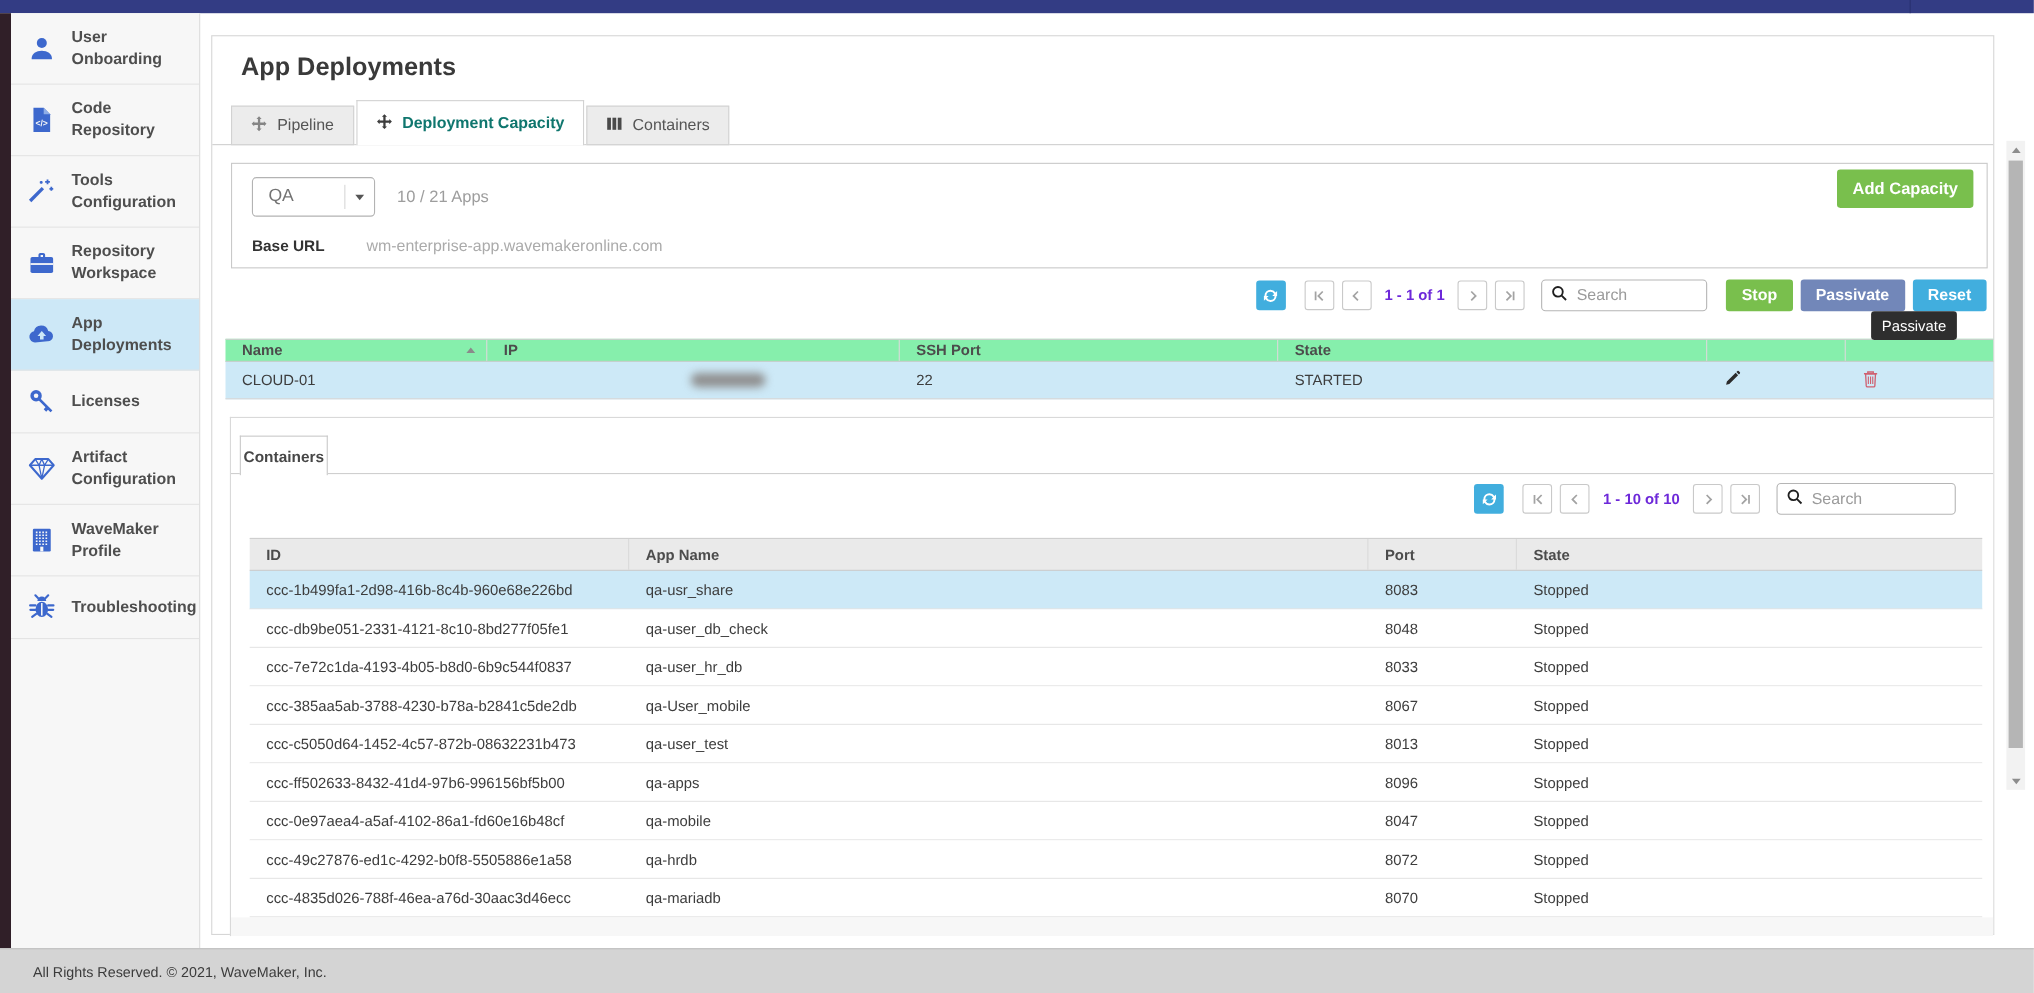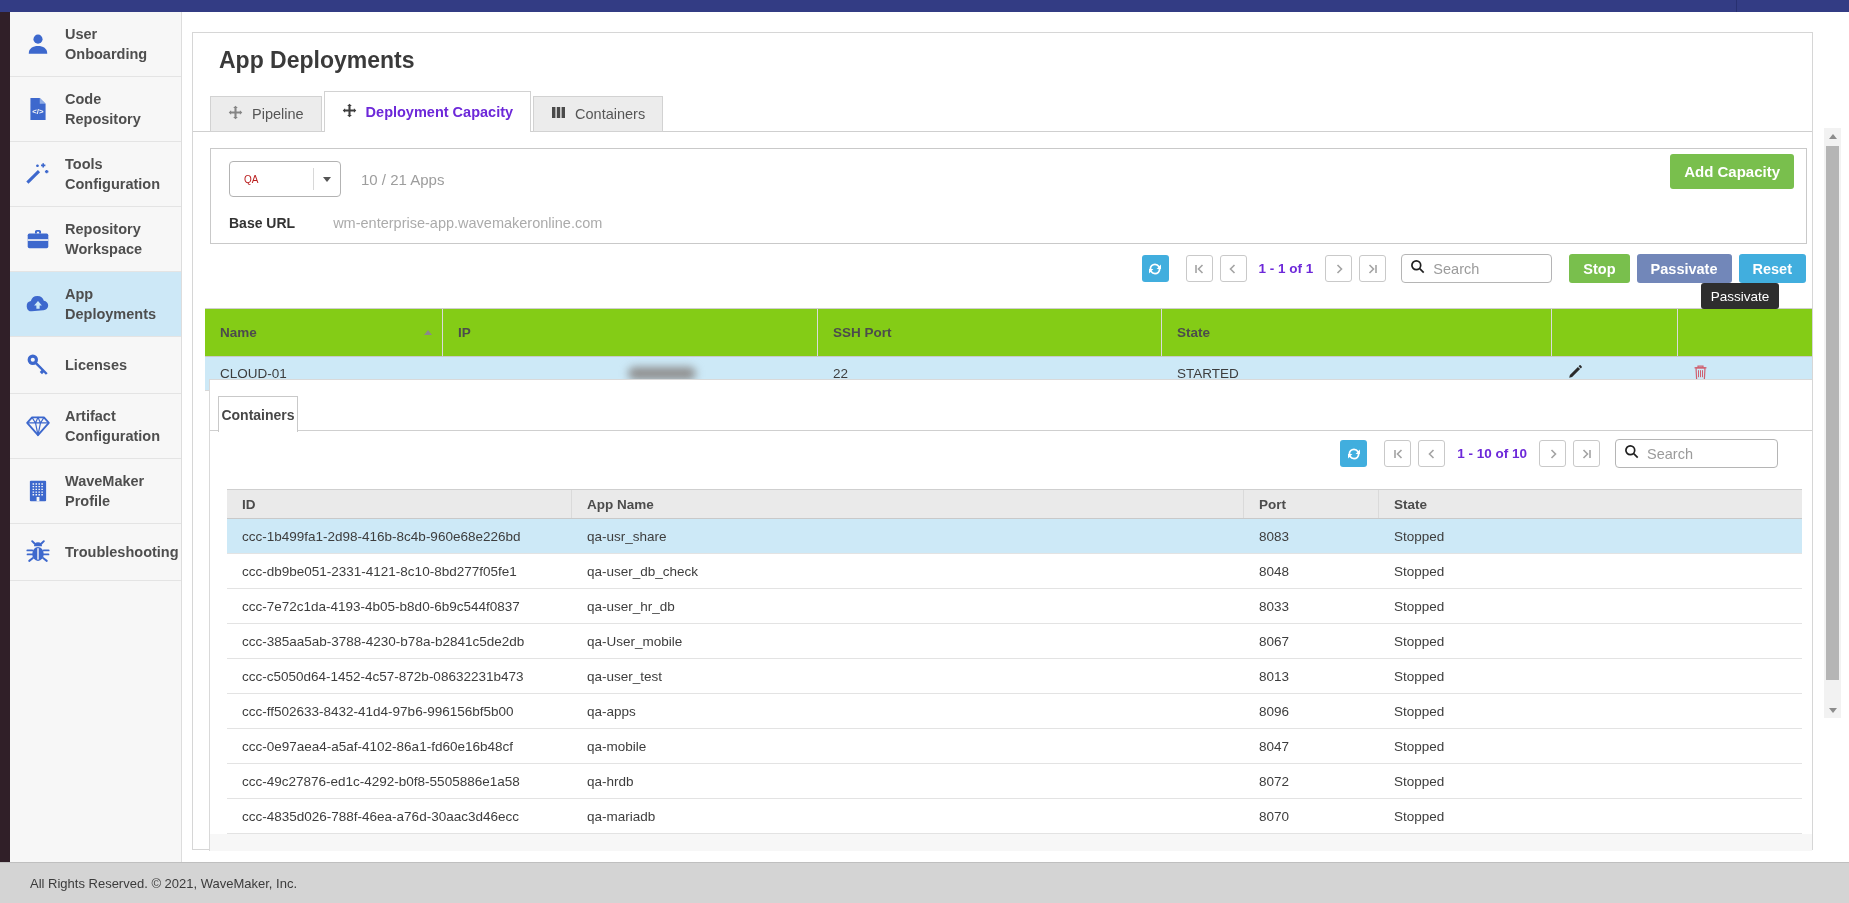--- a/index.html
+++ b/index.html
@@ -18,27 +18,27 @@
   .side-item{display:flex;align-items:center;padding:12px 0 12px 15px;border-bottom:1px solid #e4e4e4;min-height:32px;cursor:pointer;}
   .side-item.active{background:#cde8f7;}
   .side-icon{width:26px;height:26px;flex:0 0 26px;margin-right:14px;display:flex;align-items:center;justify-content:center;}
   .side-label{font-size:14.5px;font-weight:700;color:#4e4e4e;line-height:20px;width:104px;}
   .side-label span{display:block;}
   
   .card{position:absolute;left:192px;top:32px;width:1621px;height:818px;background:#fff;border:1px solid #d6d6d6;box-sizing:border-box;}
   .page-title{position:absolute;left:26px;top:14px;margin:0;font-size:23px;font-weight:700;color:#3a3a3a;}
   .tabs{position:absolute;left:17px;top:58px;height:41px;display:flex;align-items:flex-end;z-index:2;}
   .tab{display:flex;align-items:center;gap:9px;height:36px;padding:0 17px;background:#ececec;border:1px solid #d2d2d2;box-sizing:border-box;margin-right:2px;font-size:14.5px;color:#555;cursor:pointer;}
-  .tab.active{background:#fff;height:41px;border-bottom:none;font-weight:700;color:#6d28d9;}
+  .tab.active{background:#fff;height:41px;border-bottom:none;font-weight:700;color:#0f766e;}
   .tabline{position:absolute;left:0;right:0;top:98px;border-top:1px solid #cfcfcf;z-index:1;}
   
   .capbox{position:absolute;left:17px;top:115px;width:1597px;height:96px;border:1px solid #c9c9c9;box-sizing:border-box;background:#fff;}
   .caprow1{position:absolute;left:18px;top:12px;display:flex;align-items:center;}
   .select{width:112px;height:36px;border:1px solid #b3b3b3;border-radius:4px;background:#fff;display:flex;align-items:center;box-sizing:border-box;cursor:pointer;}
-  .select .val{padding-left:14px;font-size:10px;color:#b91c1c;flex:1;}
+  .select .val{padding-left:14px;font-size:16px;color:#737373;flex:1;}
   .caretcell{width:26px;height:22px;border-left:1px solid #d8d8d8;display:flex;align-items:center;justify-content:center;}
   .caret-down{width:0;height:0;border-left:4px solid transparent;border-right:4px solid transparent;border-top:5px solid #555;}
   .apps{margin-left:20px;font-size:15px;color:#9d9d9d;}
   .caprow2{position:absolute;left:18px;top:66px;display:flex;align-items:baseline;}
   .burl{font-size:14px;font-weight:700;color:#333;}
   .burlval{margin-left:38px;font-size:14.5px;color:#ababab;}
   .btn{height:29px;border:none;border-radius:3px;color:#fff;font-weight:700;font-size:14.5px;font-family:inherit;padding:0 14px;cursor:pointer;white-space:nowrap;}
   .green{background:#79bf4d;}.slate{background:#7287b9;}.cyan{background:#41aede;}
   .addcap{position:absolute;right:12px;top:5px;height:35px;font-size:15px;}
   
@@ -49,21 +49,21 @@
   .pager{background:#fff;border:1px solid #c9c9c9;}
   .pg-label{font-size:13.5px;font-weight:700;color:#6d28d9;margin:0 5px;white-space:nowrap;}
   .searchbox{height:29px;border:1px solid #b5b5b5;border-radius:4px;background:#fff;display:flex;align-items:center;padding:0 8px;box-sizing:border-box;margin-left:8px;}
   .searchbox input{border:none;outline:none;width:108px;font-size:14.5px;font-family:inherit;color:#555;margin-left:6px;background:transparent;}
   .searchbox input::placeholder{color:#9b9b9b;}
   .gap-l{margin-left:10px;}
   .tooltip{position:absolute;left:1508px;top:250px;width:78px;height:26px;background:#2e2e2e;color:#fff;font-size:13.5px;border-radius:3px;display:flex;align-items:center;justify-content:center;z-index:6;}
   
   .cell{box-sizing:border-box;padding-left:15px;display:flex;align-items:center;font-size:13.5px;overflow:hidden;white-space:nowrap;}
   .vm-table{position:absolute;left:12px;top:275px;width:1607px;}
-  .vm-header{display:flex;height:49px;background:#84cc16;border-top:1px solid #cfcfcf;border-bottom:1px solid #c9c9c9;box-sizing:border-box;}
+  .vm-header{display:flex;height:21px;background:#86efac;border-top:1px solid #cfcfcf;border-bottom:1px solid #c9c9c9;box-sizing:border-box;}
   .vm-header .cell{font-weight:700;color:#4c4c4c;border-right:1px solid #dadada;}
   .vm-header .cell:last-child{border-right:none;}
   .vm-row{display:flex;height:34px;background:#cde9f7;border-bottom:1px solid #d8d8d8;box-sizing:border-box;color:#3d3d3d;}
   .w-name{width:238px;}.w-ip{width:375px;}.w-ssh{width:344px;}.w-state{width:390px;}.w-edit{width:126px;}.w-del{flex:1;}
   .sort-asc{width:0;height:0;border-left:4.5px solid transparent;border-right:4.5px solid transparent;border-bottom:5.5px solid #8a8a8a;margin-left:auto;margin-right:10px;}
   .ip-blur{width:68px;height:13px;background:#8f8f8f;border-radius:7px;filter:blur(4px);margin-left:170px;}
   
   .panel{position:absolute;left:16px;top:346px;width:1603px;height:472px;border-left:1px solid #d9d9d9;border-top:1px solid #d9d9d9;background:#fff;box-sizing:border-box;overflow:hidden;}
   .subtab{position:absolute;left:8px;top:16px;width:78px;height:35px;background:#fff;border:1px solid #c9c9c9;border-bottom:none;z-index:3;display:flex;align-items:center;justify-content:center;font-weight:700;font-size:14px;color:#474747;cursor:pointer;}
   .subtabline{position:absolute;left:0;right:0;top:50px;border-top:1px solid #cfcfcf;z-index:1;}

